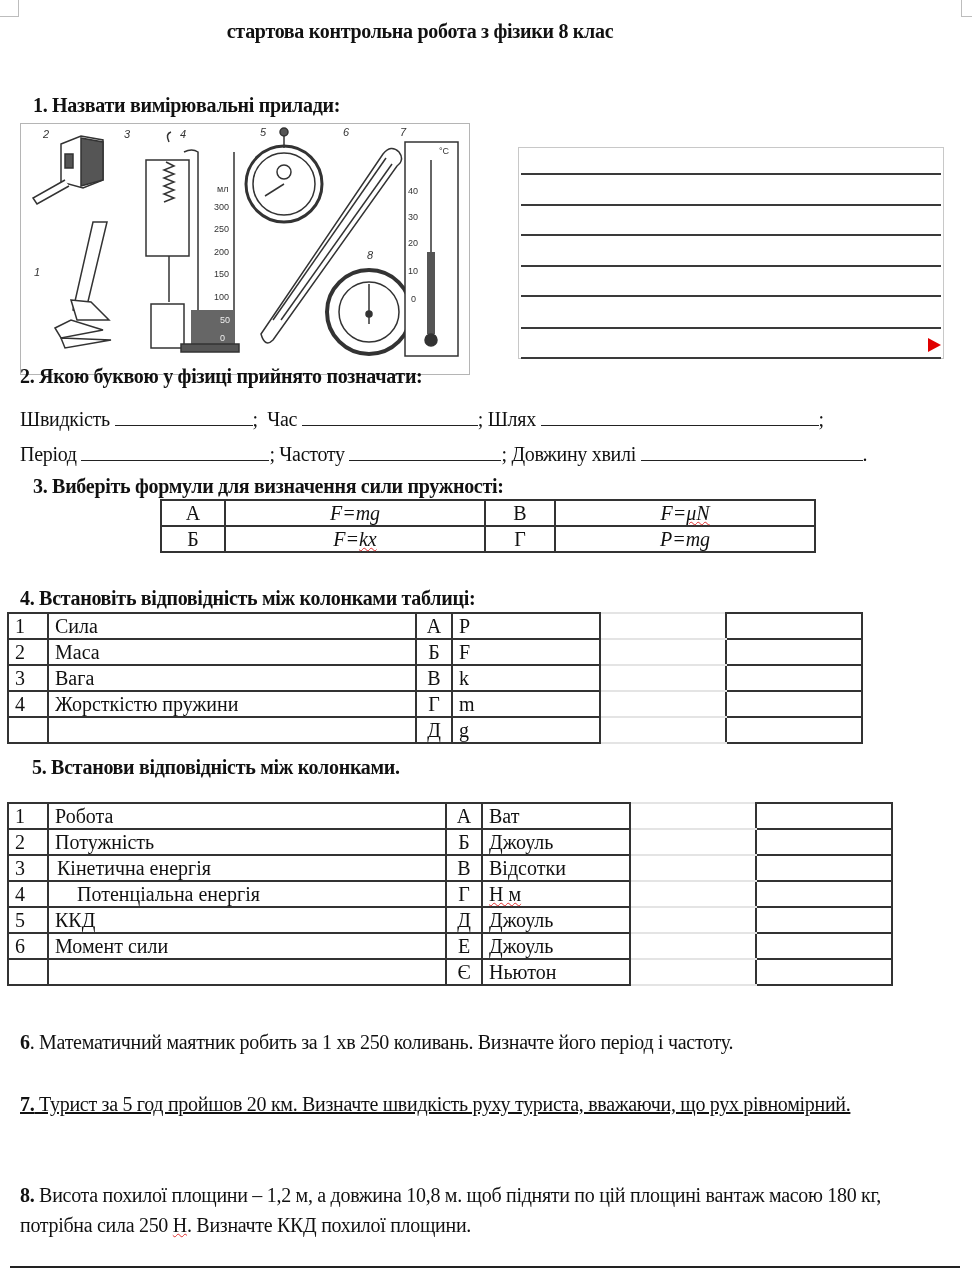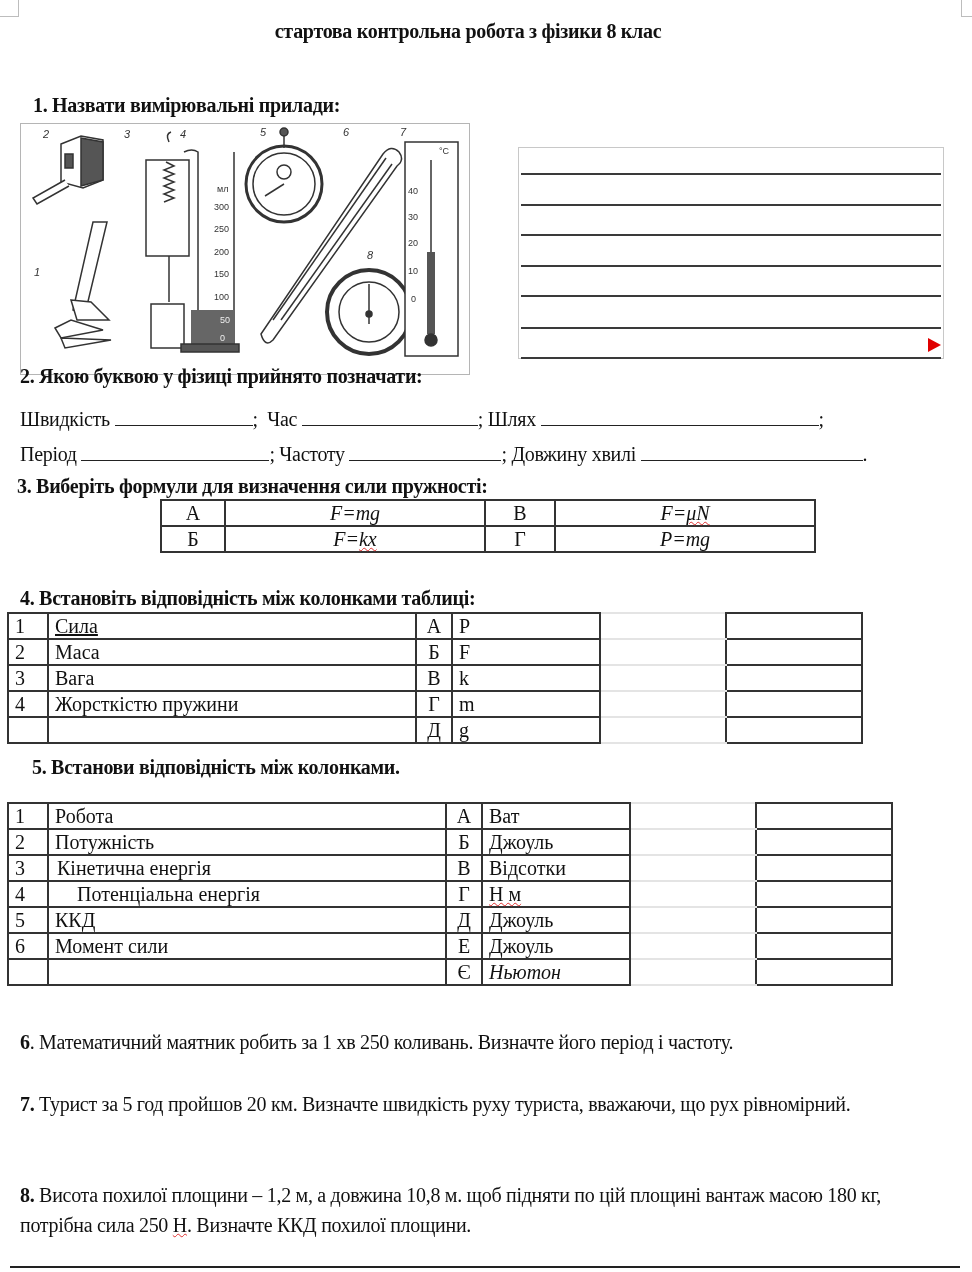--- a/index.html
+++ b/index.html
@@ -3,21 +3,21 @@
   <meta charset="utf-8">
   <style>
     html, body { margin: 0; padding: 0; background: #ffffff; }
     body { width: 972px; height: 1272px; position: relative; overflow: hidden;
            font-family: "Liberation Serif", serif; color: #111; }
     .corner-tl { position: absolute; left: 0; top: 0; width: 18px; height: 16px;
                  border-right: 1px solid #bdbdbd; border-bottom: 1px solid #bdbdbd; }
     .corner-tr { position: absolute; right: 0; top: 0; width: 10px; height: 16px;
                  border-left: 1px solid #bdbdbd; border-bottom: 1px solid #bdbdbd; }
     .title { position: absolute; left: 0; top: 20px; width: 840px; text-align: center;
-             font-weight: bold; font-size: 20px; letter-spacing: -0.3px; padding-left: 48px; }
+             font-weight: bold; font-size: 20px; letter-spacing: -0.3px; }
     .heading { position: absolute; font-weight: bold; font-size: 20px; letter-spacing: -0.3px; white-space: nowrap; }
     .line-text { position: absolute; font-size: 20px; letter-spacing: -0.3px; white-space: nowrap; }
 
     
     .figure { position: absolute; left: 20px; top: 123px; width: 448px; height: 250px;
               border: 1px solid #b5b5b5; background: #fff; }
     .figure svg { position: absolute; left: 0; top: 0; }
 
     
     .answer-box { position: absolute; left: 518px; top: 147px; width: 424px; height: 210px;
@@ -165,21 +165,21 @@
 </div>
 <div class="line-text" style="left:20px; top:443px;">
   <span>Період</span>
   <span class="blank" style="width:188px;"></span>;
   <span>Частоту</span>
   <span class="blank" style="width:152px;"></span>;
   <span>Довжину хвилі</span>
   <span class="blank" style="width:222px;"></span>.
 </div>
 
-<div class="heading" style="left:17px; top:475px;">3. Виберіть формули для визначення сили пружності:</div>
+<div class="heading" style="left:33px; top:475px;">3. Виберіть формули для визначення сили пружності:</div>
 <table class="grid formula" style="left:160px; top:499px; width:656px;">
   <tbody>
       <tr>
     <td style="width:50px;">А</td>
     <td class="f" style="width:246px;">F=mg</td>
     <td style="width:56px;">В</td>
     <td class="f"><span>F=</span><span class="squiggle">μN</span></td>
   </tr>
   <tr>
     <td>Б</td>
@@ -188,21 +188,21 @@
     <td class="f">P=mg</td>
   </tr>
 </tbody>
   </table>
 
 <div class="heading" style="left:20px; top:587px;">4. Встановіть відповідність між колонками таблиці:</div>
 <table class="grid match" style="left:7px; top:612px;">
   <tbody id="q4-body">
       <tr>
         <td class="num"><span>1</span></td>
-        <td class="term" style="width: 354px; text-decoration: underline;"><span>Сила</span></td>
+        <td class="term" style="width: 354px;"><span>Сила</span></td>
         <td class="letter"><span>А</span></td>
         <td class="val" style="width: 134px;"><span>P</span></td>
         <td class="gap" style="width: 112px;"></td>
         <td style="width: 122px;"></td>
       </tr>
       <tr>
         <td class="num"><span>2</span></td>
         <td class="term" style="width: 354px;"><span>Маса</span></td>
         <td class="letter"><span>Б</span></td>
         <td class="val" style="width: 134px;"><span>F</span></td>
@@ -284,24 +284,24 @@
         <td class="term" style="width: 362px;"><span>Момент сили</span></td>
         <td class="letter"><span>Е</span></td>
         <td class="val" style="width: 134px;"><span>Джоуль</span></td>
         <td class="gap" style="width: 112px;"></td>
         <td style="width: 122px;"></td>
       </tr>
       <tr>
         <td class="num"><span></span></td>
         <td class="term" style="width: 362px;"><span></span></td>
         <td class="letter"><span>Є</span></td>
-        <td class="val" style="width: 134px; font-style: italic;"><span>Ньютон</span></td>
+        <td class="val" style="width: 134px;"><span>Ньютон</span></td>
         <td class="gap" style="width: 112px;"></td>
         <td style="width: 122px;"></td>
       </tr>
     </tbody>
 </table>
 
 <div class="task" style="top:1027px;"><b>6</b><span>. Математичний маятник робить за 1 хв 250 коливань. Визначте його період і частоту.</span></div>
-<div class="task" style="top:1089px;"><b>7.</b><span> Турист  за 5 год пройшов 20 км. Визначте швидкість руху туриста, вважаючи, що рух рівномірний.</span></div>
+<div class="task" style="top:1089px;text-decoration:underline;"><b>7.</b><span> Турист  за 5 год пройшов 20 км. Визначте швидкість руху туриста, вважаючи, що рух рівномірний.</span></div>
 <div class="task" style="top:1180px;"><b>8.</b><span> Висота похилої площини – 1,2 м, а довжина 10,8 м. щоб підняти по цій площині вантаж масою 180 кг, потрібна сила 250 </span><span class="squiggle">Н</span><span>. Визначте ККД похилої площини.</span></div>
 
 <div class="bottom-line"></div>
 
 </body></html>

